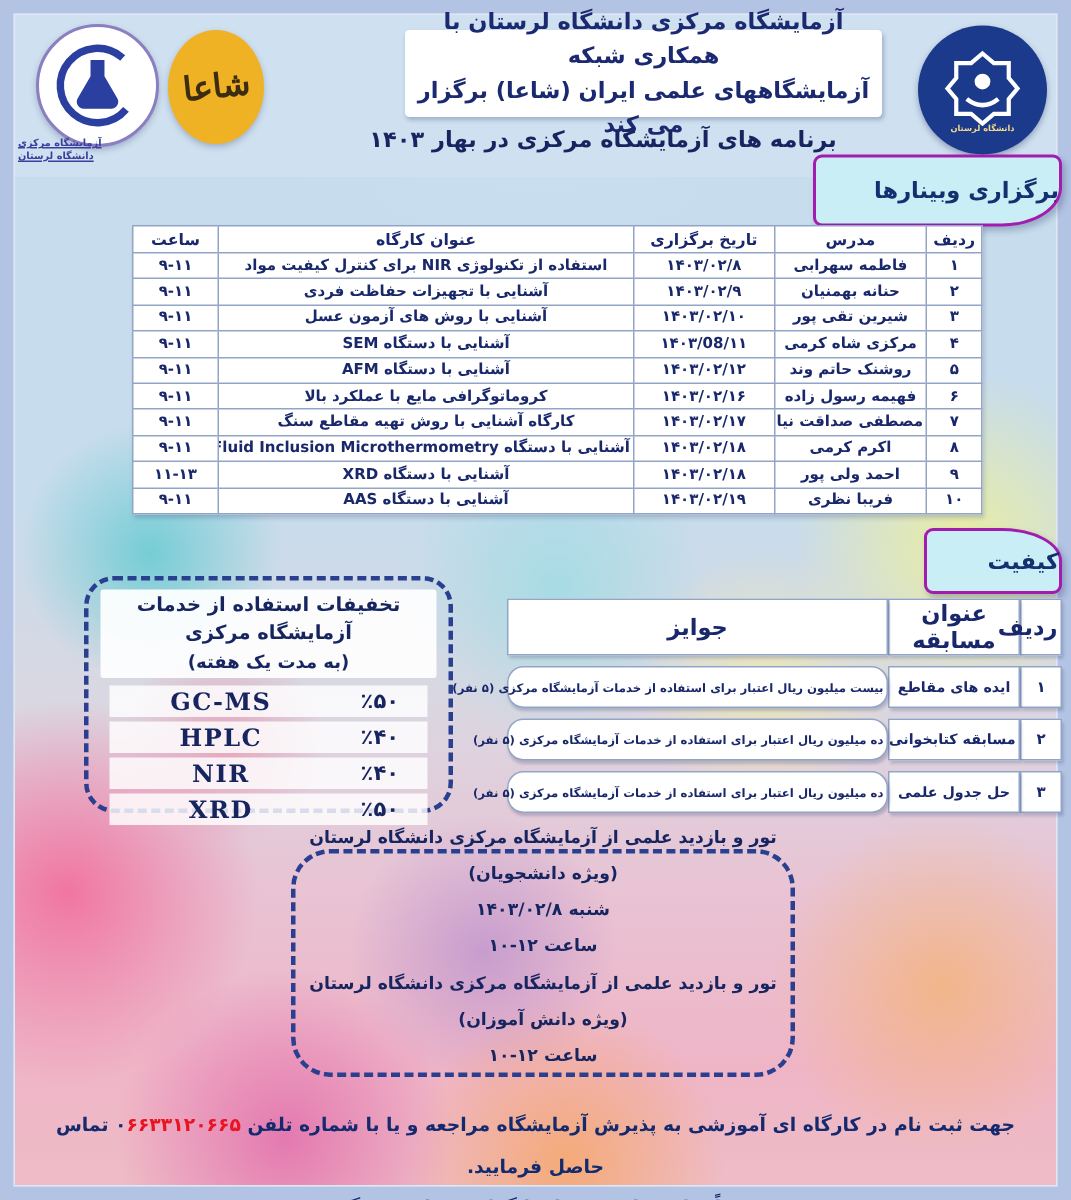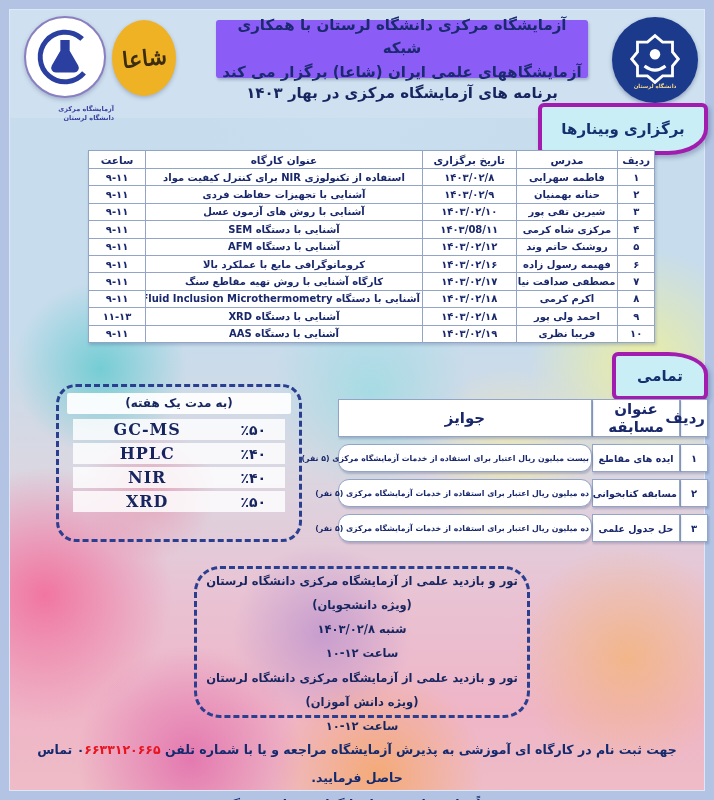--- a/index.html
+++ b/index.html
@@ -14,42 +14,42 @@
       radial-gradient(circle 120px at 72% 57%, rgba(240,235,170,.7), rgba(240,235,170,0) 72%),
       radial-gradient(circle 170px at 5% 75%, rgba(242,104,152,.85), rgba(242,104,152,0) 75%),
       radial-gradient(circle 150px at 26% 96%, rgba(226,110,172,.85), rgba(226,110,172,0) 75%),
       radial-gradient(circle 140px at 53% 98%, rgba(246,166,100,.8), rgba(246,166,100,0) 75%),
       radial-gradient(circle 150px at 89% 83%, rgba(245,180,110,.7), rgba(245,180,110,0) 75%),
       radial-gradient(circle 120px at 45% 80%, rgba(175,135,205,.6), rgba(175,135,205,0) 75%),
       radial-gradient(circle 90px at 20% 62%, rgba(235,130,160,.55), rgba(235,130,160,0) 75%),
       radial-gradient(circle 220px at 50% 6%, rgba(202,224,242,.95), rgba(202,224,242,0) 82%),
       linear-gradient(180deg,#c7dcec 0%,#c7dcec 42%,#d9d8e2 58%,#e8c4d4 74%,#efb5c7 90%,#eebcc6 100%);}
   .header-band{position:absolute;left:10px;top:10px;width:694px;height:108px;background:#cfe1f0;}
-  .title-box{position:absolute;right:126px;top:20px;width:372px;height:58px;background:#8b5cf6;
+  .title-box{position:absolute;right:126px;top:20px;width:318px;height:58px;background:#ffffff;
     border-radius:3px;box-shadow:1px 2px 3px rgba(20,30,90,.25);
     display:flex;flex-direction:column;justify-content:center;text-align:center;
     color:#1b2a70;font-weight:bold;font-size:15px;line-height:1.55;}
   .subtitle{position:absolute;right:126px;top:84px;width:372px;text-align:center;
     color:#16255f;font-weight:bold;font-size:15px;}
   .uni-logo{position:absolute;right:16px;top:17px;width:86px;height:86px;border-radius:50%;
     background:#1c3a8c;box-shadow:0 2px 4px rgba(20,30,90,.35);
     display:flex;flex-direction:column;align-items:center;justify-content:center;}
   .uni-logo .cap{color:#f5d98a;font-size:5.5px;font-weight:bold;margin-top:-4px;}
   .lab-logo{position:absolute;left:24px;top:16px;width:78px;height:78px;border-radius:50%;
     background:#ffffff;border:2px solid #8a7fc0;display:flex;align-items:center;justify-content:center;
     box-shadow:0 2px 4px rgba(20,30,90,.25);}
-  .lab-cap{position:absolute;left:12px;top:105px;width:102px;text-align:right;color:#3a3f9e;
-    font-size:6.5px;font-weight:bold;line-height:1.35;}
+  .lab-cap{position:absolute;left:12px;top:91px;width:102px;text-align:left;color:#3a3f9e;
+    font-size:6.5px;font-weight:bold;line-height:1.35;text-decoration:underline;}
   .shaa-logo{position:absolute;left:112px;top:20px;width:64px;height:76px;border-radius:50%;
     background:#f0b225;display:flex;align-items:center;justify-content:center;
     box-shadow:0 2px 4px rgba(20,30,90,.25);}
   .shaa-logo span{color:#3c2c10;font-weight:bold;font-size:22px;font-family:"DejaVu Serif",serif;
     transform:rotate(-6deg);}
-  .banner{position:absolute;background:#c9eef5;border:4px solid #a21caf;color:#14306f;
-    font-weight:bold;display:flex;align-items:center;justify-content:center;
+  .banner{position:absolute;background:#c9eef5;border:2px solid #a21caf;color:#14306f;
+    font-weight:bold;display:flex;align-items:center;
     box-shadow:2px 3px 4px rgba(20,30,90,.25);}
   .banner1{right:6px;top:103px;width:162px;height:44px;font-size:15px;
     border-radius:6px 6px 40px 6px / 6px 6px 26px 6px;}
   .banner2{right:6px;top:352px;width:88px;height:40px;font-size:15px;
     border-radius:6px 40px 6px 6px / 6px 22px 6px 6px;}
   .webinars-wrap{position:absolute;right:59px;top:150px;}
   table{border-collapse:collapse;background:#fff;box-shadow:1px 2px 3px rgba(20,30,90,.2);}
   th,td{border:1px solid #93a5c6;color:#19276b;font-weight:bold;text-align:center;padding:0 2px;}
   .webinars-table{table-layout:fixed;width:567px;}
   .webinars-table th{height:17px;font-size:10.5px;}
@@ -67,21 +67,21 @@
     border:3px dashed #2a3f8f;border-radius:20px;padding:6px 8px;box-sizing:border-box;}
   .disc-title{background:rgba(255,255,255,.92);border-radius:2px;text-align:center;
     color:#16255f;font-weight:bold;font-size:13px;line-height:1.45;padding:2px 0;margin-bottom:5px;}
   .disc-sub{font-size:12px;}
   .disc-row{display:flex;align-items:center;background:rgba(255,255,255,.82);margin:3px 6px;height:21px;}
   .disc-val{width:30%;text-align:center;color:#16255f;font-weight:bold;font-size:14px;}
   .disc-name{width:70%;text-align:center;color:#16255f;font-weight:bold;font-size:16px;
     font-family:"DejaVu Serif",serif;letter-spacing:1px;}
   .tour-box{position:absolute;right:184px;top:566px;width:336px;height:152px;
     border:3px dashed #2a3f8f;border-radius:26px;box-sizing:border-box;
-    display:flex;flex-direction:column;justify-content:flex-start;text-align:center;
+    display:flex;flex-direction:column;justify-content:flex-end;text-align:center;
     color:#16255f;font-weight:bold;font-size:11.5px;line-height:2.1;}
   .footer{position:absolute;left:20px;top:736px;width:674px;text-align:center;
     color:#142a6e;font-weight:bold;font-size:12.5px;line-height:2.2;}
   .phone-red{color:#e81420;}
   .ltr{direction:ltr;unicode-bidi:isolate;}
 </style>
 </head>
 <body>
 
 <div class="poster">
@@ -212,21 +212,21 @@
             <td>فریبا نظری</td>
             <td class="ltr">۱۴۰۳/۰۲/۱۹</td>
             <td>آشنایی با دستگاه AAS</td>
             <td class="ltr">۹-۱۱</td>
           </tr>
         </tbody>
     </table>
   </div>
 
   <div class="banner banner2">
-    <span>تمامی</span>
+    <span>کیفیت</span>
   </div>
 
   <div class="comp-wrap">
     <table class="comp-table">
       <colgroup>
           <col class="ccol-no">
           <col class="ccol-title">
           <col class="ccol-prize">
         </colgroup>
       <thead>
@@ -251,20 +251,21 @@
             <td class="c-no">۳</td>
             <td class="c-title">حل جدول علمی</td>
             <td class="c-prize">ده میلیون ریال اعتبار برای استفاده از خدمات آزمایشگاه مرکزی (۵ نفر)</td>
           </tr>
         </tbody>
     </table>
   </div>
 
   <div class="discount-box">
     <div class="disc-title">
+      <div>تخفیفات استفاده از خدمات آزمایشگاه مرکزی</div>
       <div class="disc-sub">(به مدت یک هفته)</div>
     </div>
     <div class="disc-row">
       <div class="disc-val ltr">٪۵۰</div>
       <div class="disc-name">GC-MS</div>
     </div>
     <div class="disc-row">
       <div class="disc-val ltr">٪۴۰</div>
       <div class="disc-name">HPLC</div>
     </div>

